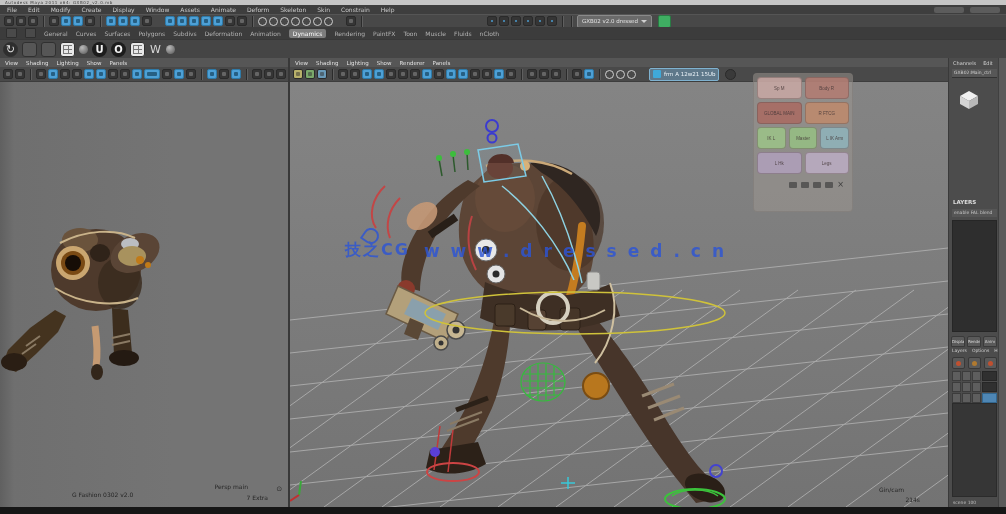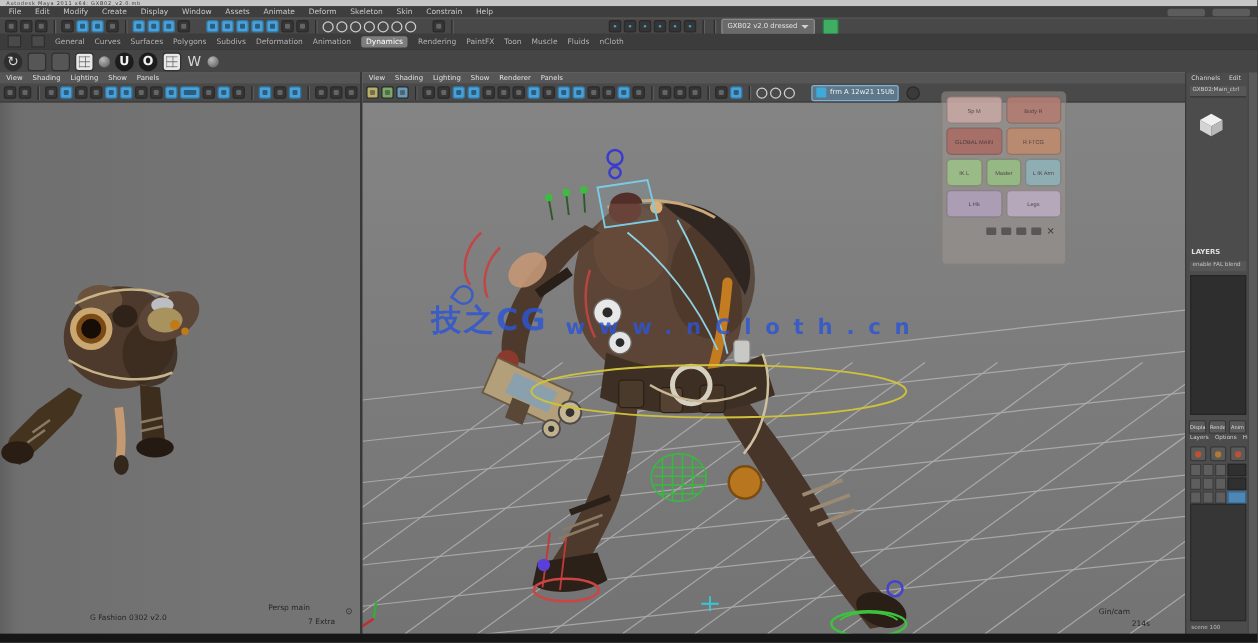--- a/index.html
+++ b/index.html
@@ -58,21 +58,21 @@
   .panelmenu{position:absolute;top:0;left:0;right:0;height:9px;background:#565656;display:flex;gap:8px;
              align-items:center;padding-left:5px;font-size:5.5px;color:#e0e0e0;border-bottom:1px solid #444;}
   .panelicons{position:absolute;top:9px;left:0;right:0;height:14px;background:#494949;display:flex;gap:2px;
               align-items:center;padding-left:3px;border-bottom:1px solid #3d3d3d;}
   .cam-field{height:11px;background:#5e788a;border:1px solid #7fb2d0;border-radius:2px;display:flex;align-items:center;
              gap:3px;padding:0 3px;font-size:5.5px;color:#eaf2f8;white-space:nowrap;}
   .cam-field .cf-ic{width:8px;height:8px;background:#3fa9d9;border-radius:1px;}
   .round-btn{width:9px;height:9px;border-radius:50%;background:#3a3a3a;border:1px solid #2a2a2a;margin-left:4px;}
   
   .watermark{position:absolute;top:182px;left:55px;display:flex;align-items:flex-end;gap:14px;pointer-events:none;opacity:.82;}
-  .wm-prefix{font-size:24px;font-weight:bold;letter-spacing:2px;}
+  .wm-prefix{font-size:16px;font-weight:bold;letter-spacing:2px;}
   .wm-url{font-size:17px;font-weight:600;letter-spacing:11px;}
   .wm-swirl{position:absolute;left:18px;top:-12px;width:12px;height:12px;border:2px solid #2d55d5;border-radius:50% 50% 50% 0;transform:rotate(35deg);}
   
   .picker{position:absolute;left:463px;top:15px;width:100px;height:139px;background:rgba(158,152,146,.5);
           border:1px solid rgba(120,116,110,.45);border-radius:4px;box-sizing:border-box;}
   .prow{display:flex;gap:3px;padding:3px 3px 0 3px;}
   .pbtn{flex:1;height:22px;border:1px solid rgba(90,70,70,.4);border-radius:4px;font-size:4.5px;color:rgba(55,40,40,.85);
         display:flex;align-items:center;justify-content:center;opacity:.85;overflow:hidden;white-space:nowrap;}
   .pfoot{display:flex;gap:4px;align-items:center;justify-content:flex-end;padding:8px 8px 0 0;}
   .pf-ic{width:8px;height:6px;background:#4a4a4a;border-radius:1px;opacity:.8;}
@@ -472,21 +472,21 @@
             <span class="pf-ic"></span>
             <span class="pf-ic"></span>
             <span class="pf-ic"></span>
             <span class="pf-x">×</span>
           </div>
         </div>
 
       <div class="watermark" id="watermark" style="color: rgb(45, 85, 213);">
         <span class="wm-swirl"></span>
         <span class="wm-prefix">技之CG</span>
-        <span class="wm-url">www.nCloth.cn</span>
+        <span class="wm-url">www.dressed.cn</span>
       </div>
 
       <div class="hud" style="right:44px;bottom:14px;">Gin/cam</div>
       <div class="hud" style="right:28px;bottom:4px;">214s</div>
     </div>
 
     <div class="sidebar">
       <div class="sb-menu" id="sbMenu">
           <span>Channels</span>
           <span>Edit</span>

